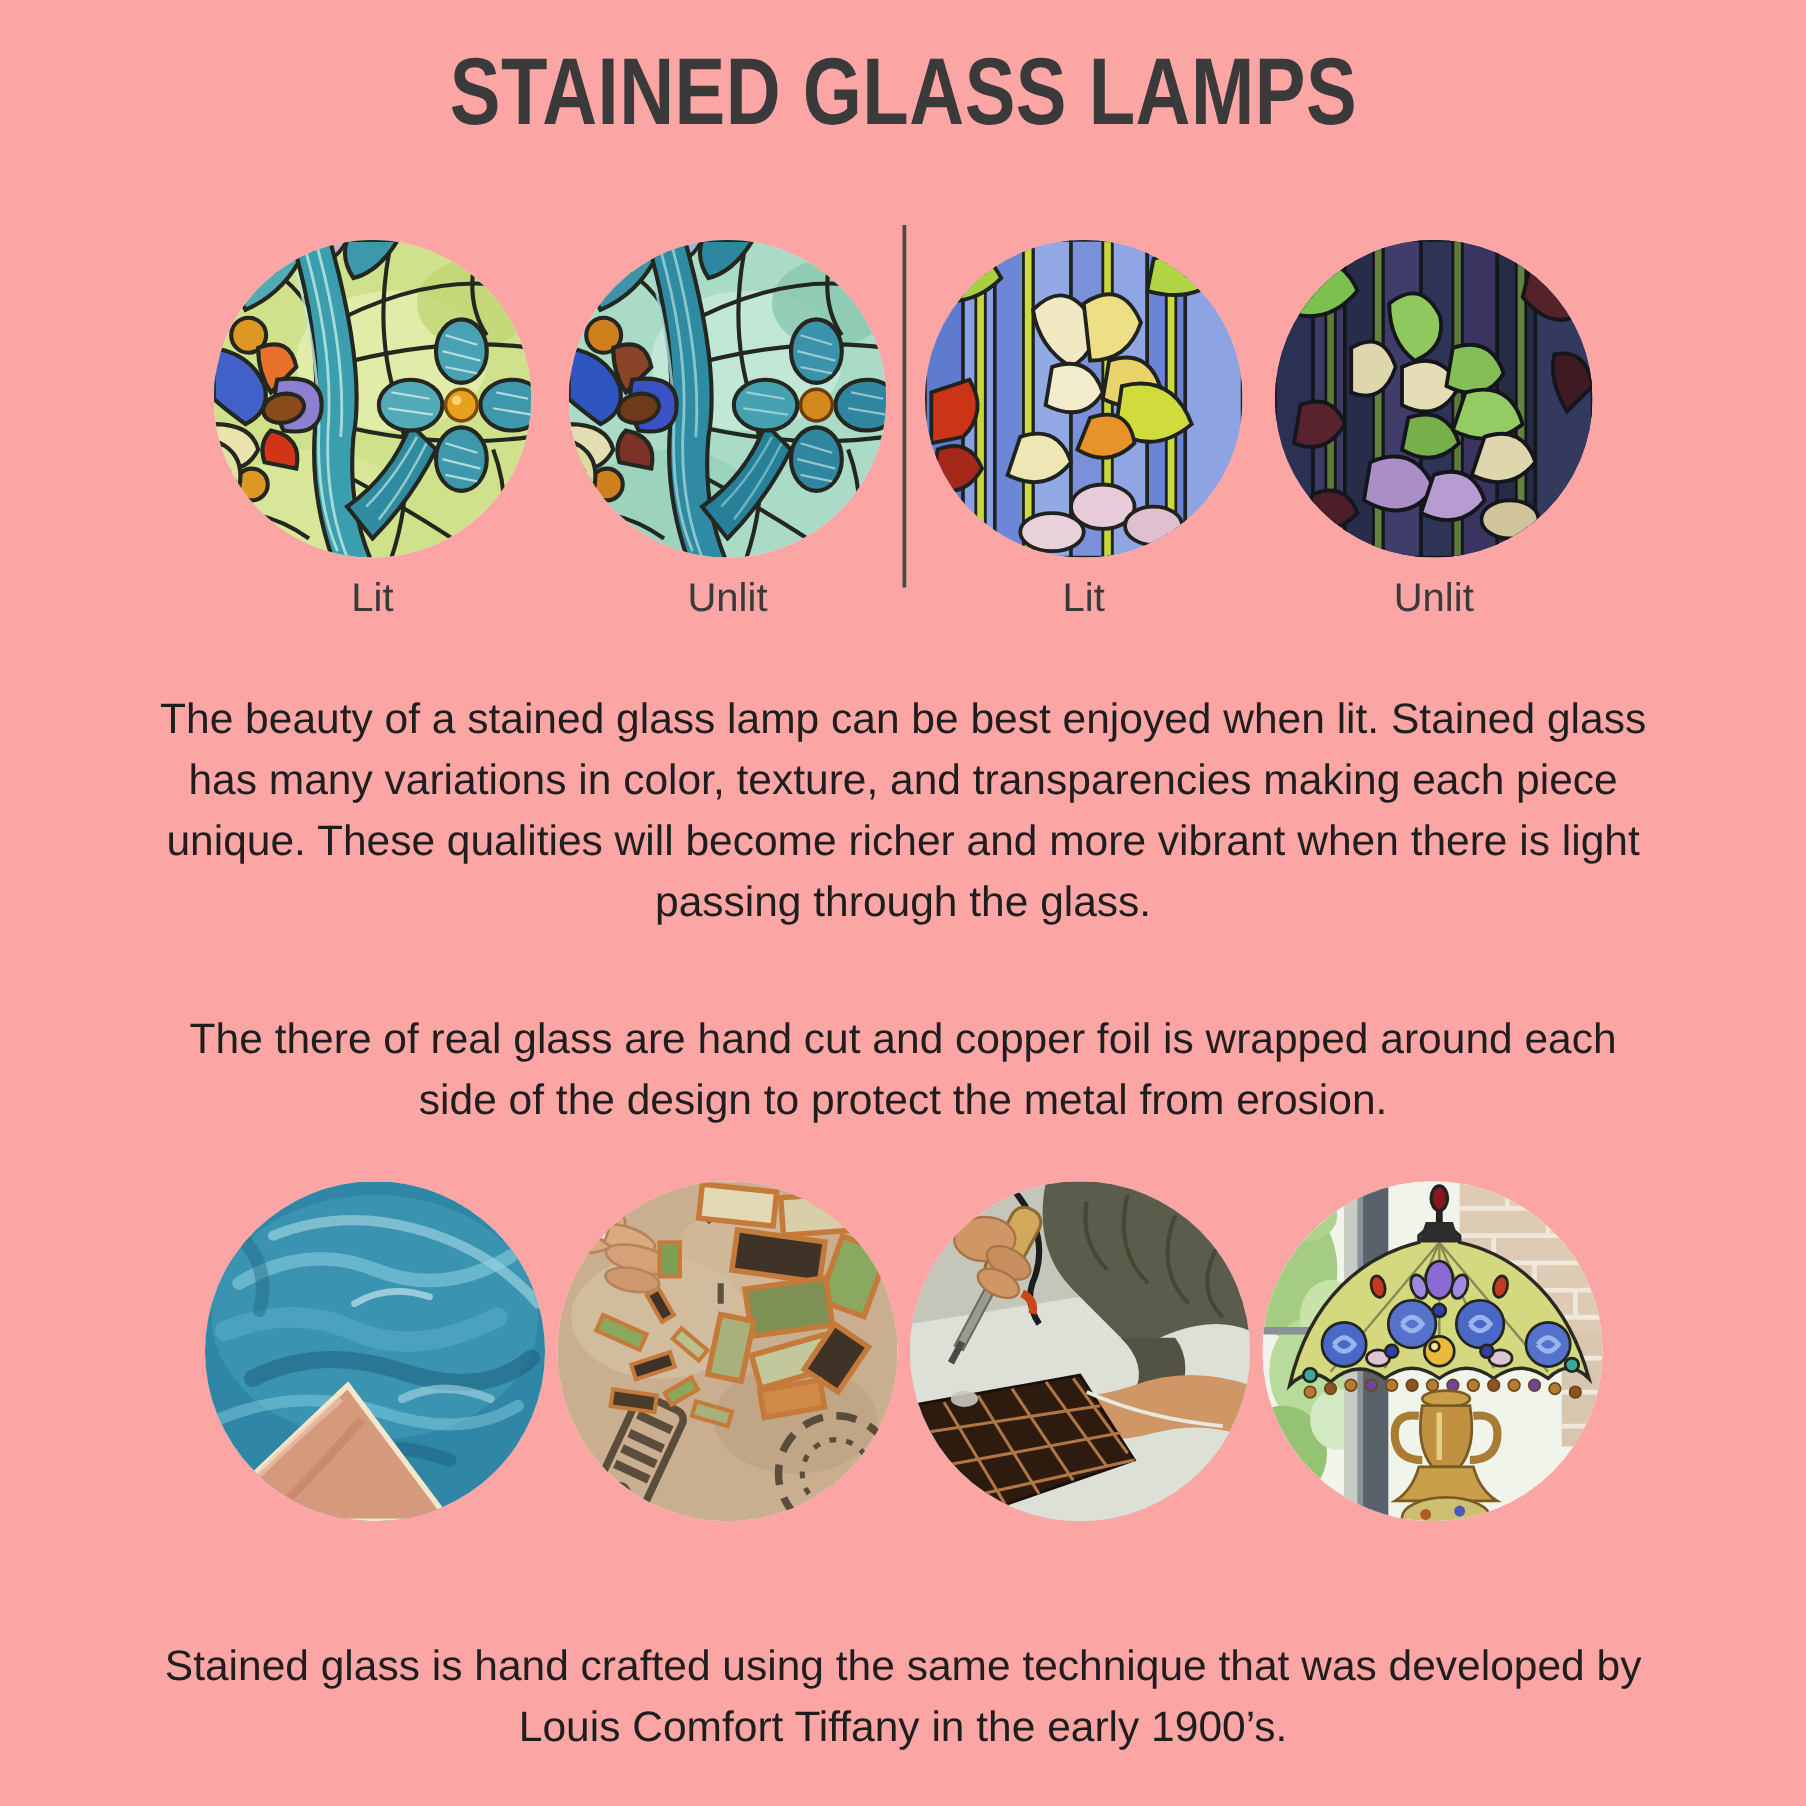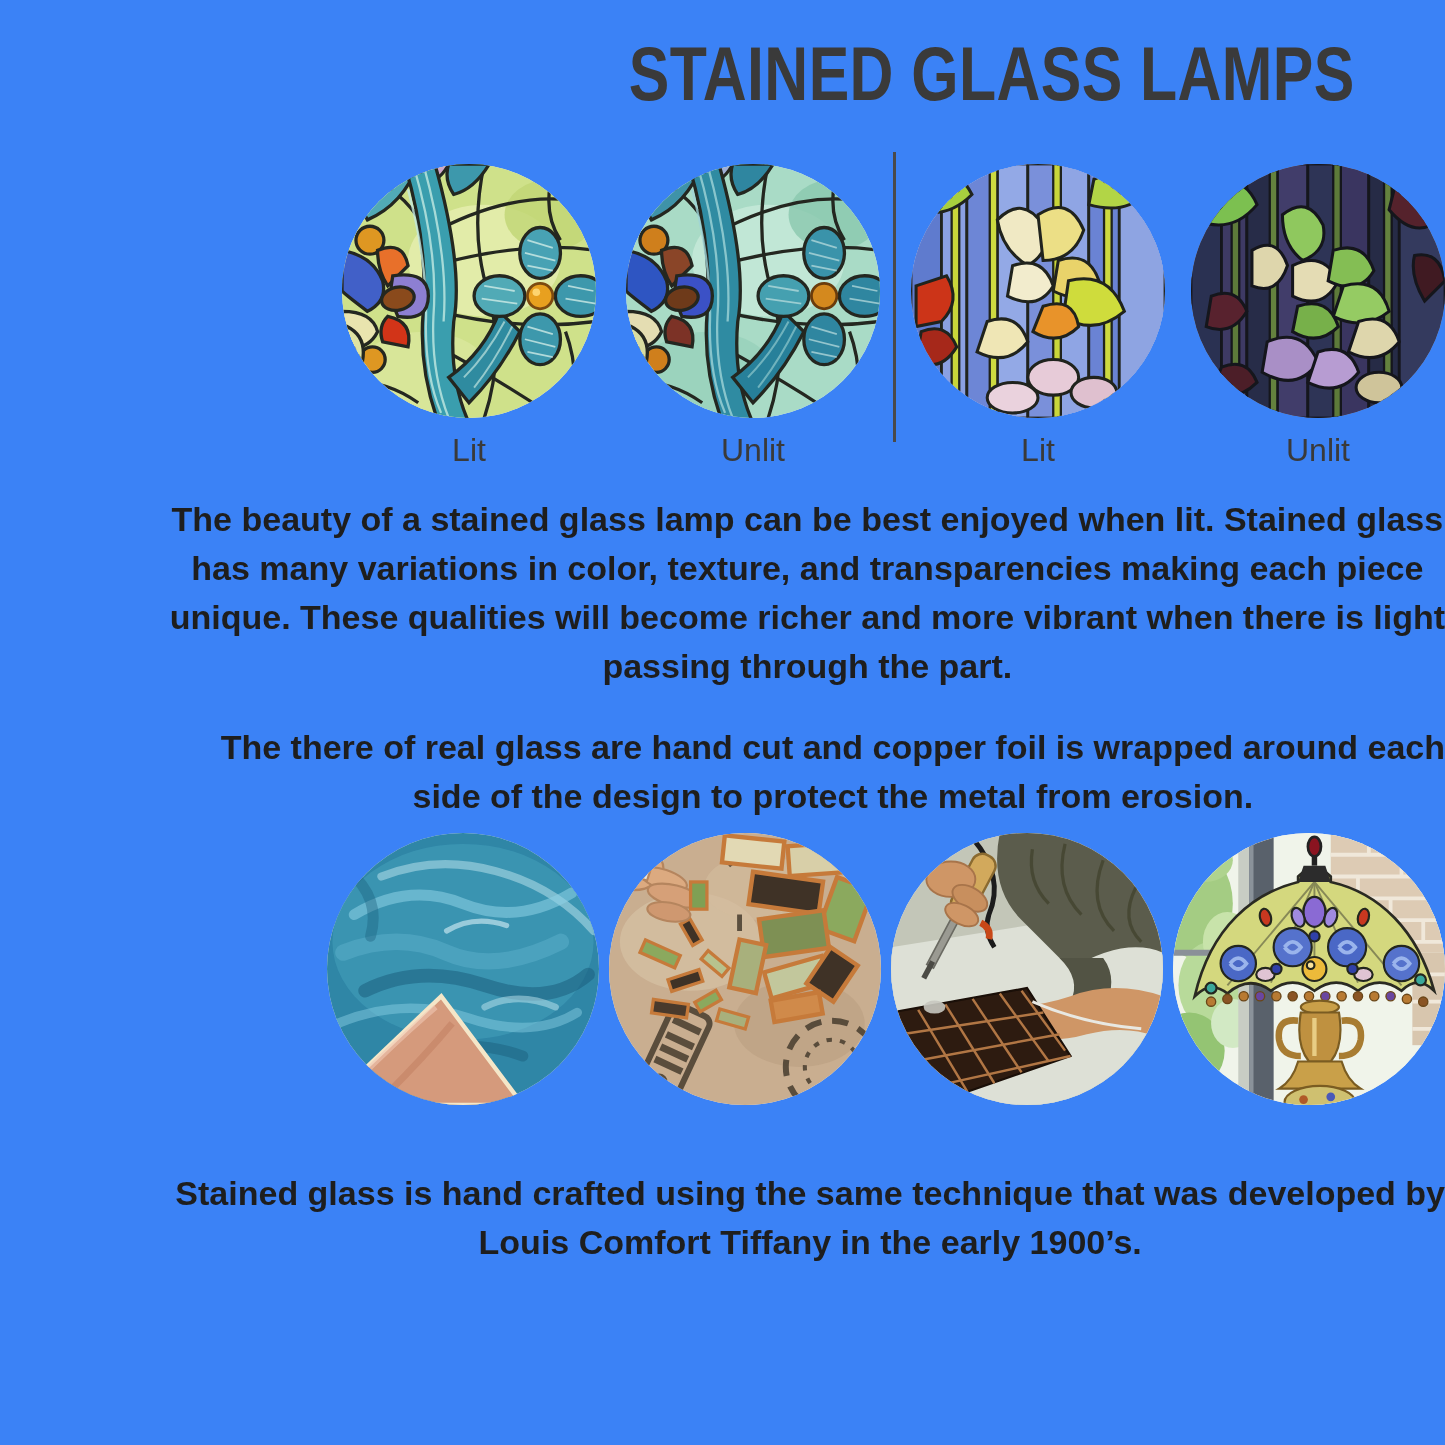--- a/index.html
+++ b/index.html
@@ -2,37 +2,37 @@
 <html><head>
 <meta charset="utf-8">
 <style>
   * { margin:0; padding:0; box-sizing:border-box; }
   html,body { background:#ffffff; }
   body {
     width:1445px; height:1445px;
     font-family:"Liberation Sans","DejaVu Sans",sans-serif;
     color:#1e1e1e;
   }
-  .page { width:1445px; height:1445px; overflow:hidden; background:#3b82f6;
-          display:flex; flex-direction:column; align-items:flex-end; }
+  .page { width:1445px; height:1445px; overflow:hidden; background:#fca5a5;
+          display:flex; flex-direction:column; align-items:center;gap:28px; }
   .title { margin-top:36px; line-height:1; font-size:76px; font-weight:700;
            color:#3a3a3a; white-space:nowrap; }
   .title-inner { display:inline-block; transform:scaleX(0.80); transform-origin:center; letter-spacing:0.5px; }
   .compare-row { margin-top:52px; display:flex; align-items:flex-start; }
   .fig { display:flex; flex-direction:column; align-items:center; }
   .gap30 { margin-right:30px; }
   .gap26 { margin-right:26px; }
   .circle { border-radius:50%; overflow:hidden; background:#eee; }
   .c254 { width:254px; height:254px; }
   .c272 { width:272px; height:272px; }
   .circle svg { display:block; width:100%; height:100%; }
   .caption { margin-top:14px; font-size:32px; color:#3a3a3a; }
   .vdivider { width:3px; height:290px; background:#4a4a4a; margin:-12px 15px 0 13px; }
   .para { margin-top:26px; display:flex; flex-direction:column; align-items:center;
-          font-size:34px; line-height:49px; color:#1e1e1e;font-weight:bold; }
+          font-size:34px; line-height:49px; color:#1e1e1e; }
   .para .line { white-space:nowrap; }
   .para2 { margin-top:32px; }
   .process-row { margin-top:12px; display:flex; gap:10px; }
   .footer-para { margin-top:64px; }
 </style>
 </head>
 <body>
 
 <div class="page">
 
@@ -262,21 +262,21 @@
         </svg>
       </div>
       <figcaption class="caption">Unlit</figcaption>
     </figure>
   </div>
 
   <div class="para">
     <div class="line">The beauty of a stained glass lamp can be best enjoyed when lit. Stained glass</div>
     <div class="line">has many variations in color, texture, and transparencies making each piece</div>
     <div class="line">unique. These qualities will become richer and more vibrant when there is light</div>
-    <div class="line">passing through the part.</div>
+    <div class="line">passing through the glass.</div>
   </div>
 
   <div class="para para2">
     <div class="line">The there of real glass are hand cut and copper foil is wrapped around each</div>
     <div class="line">side of the design to protect the metal from erosion.</div>
   </div>
 
   <div class="process-row">
 
     <div class="circle c272">

